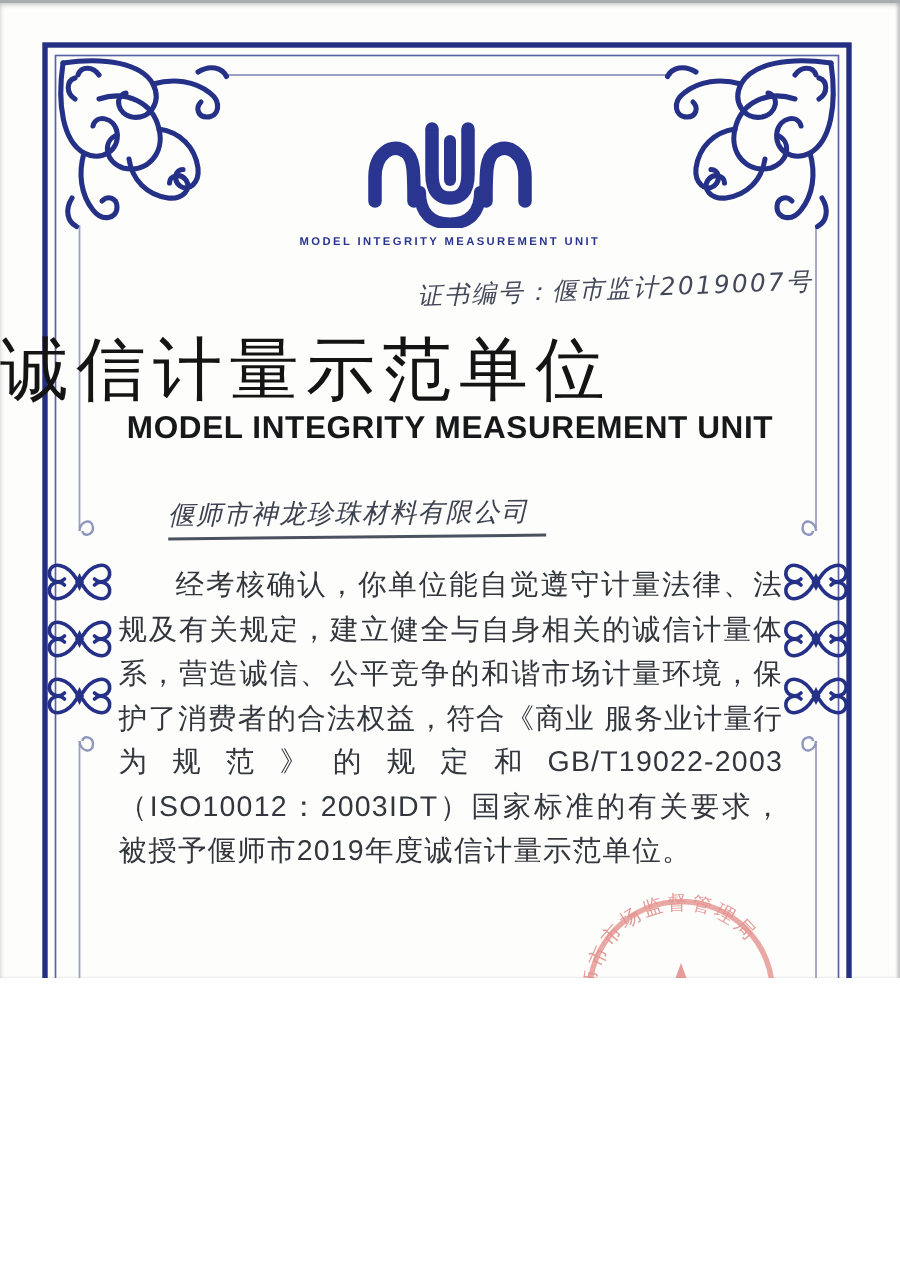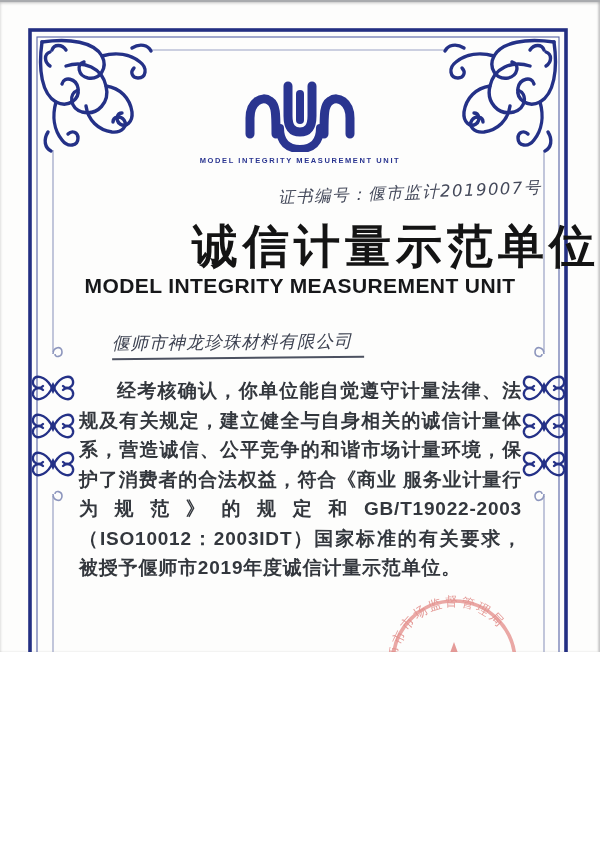--- a/index.html
+++ b/index.html
@@ -18,41 +18,41 @@
     color:#2a3590;
   }
   
   .cert-no{
     top:182px; right:58px; font-size:16.5px; color:#44495a;
     font-style:italic; letter-spacing:1.5px; transform:rotate(-2.2deg);
     font-family:"DejaVu Sans", sans-serif;
   }
   
   .title{
-    left:0; top:216px; width:600px; text-align:right;
+    left:0; top:216px; width:600px; text-align:left;
     font-family:"Liberation Serif", serif;
-    font-size:46px; font-weight:700; letter-spacing:5px; color:#141414;
+    font-size:46px; font-weight:400; letter-spacing:5px; color:#141414;
   }
   .subtitle{
     left:0; top:274px; width:600px; text-align:center;
     font-size:21px; font-weight:800; letter-spacing:.4px; color:#17181a;
   }
   
   .awardee{
     left:112px; top:330px; width:252px; padding-bottom:3px;
     border-bottom:2px solid #4c5160;
     font-size:17.5px; font-style:italic; color:#3d4251; letter-spacing:1px;
     transform:rotate(-0.6deg);
     font-family:"DejaVu Sans", sans-serif; white-space:nowrap;
   }
   .body-text{
     left:79px; top:376px; width:443px;
     font-size:19px; line-height:29.5px; color:#33373d;
     text-align:justify; text-indent:2em; letter-spacing:.8px;
-    font-weight:700;
+    font-weight:400;
   }
   .issuer-label{
     left:306px; top:650px; font-size:18px; color:#2e3238; font-weight:600;
     letter-spacing:1px;
     margin-left:33px;
   }
   .seal{left:384px; top:592px; opacity:.82;}
   .issuer-name{
     left:0; top:742px; width:600px; text-align:center;
     font-size:20px; font-weight:700; letter-spacing:1.5px; color:#1d222e;

